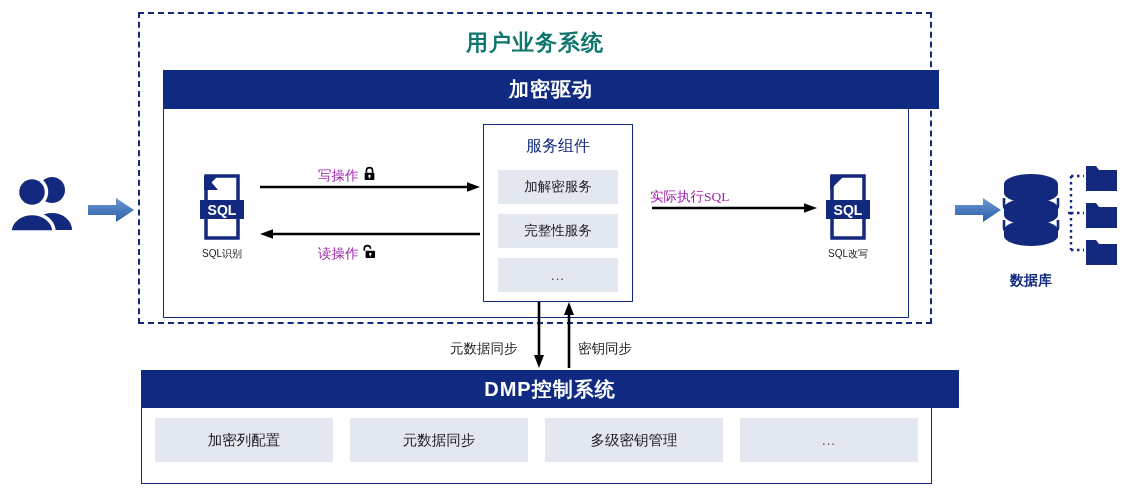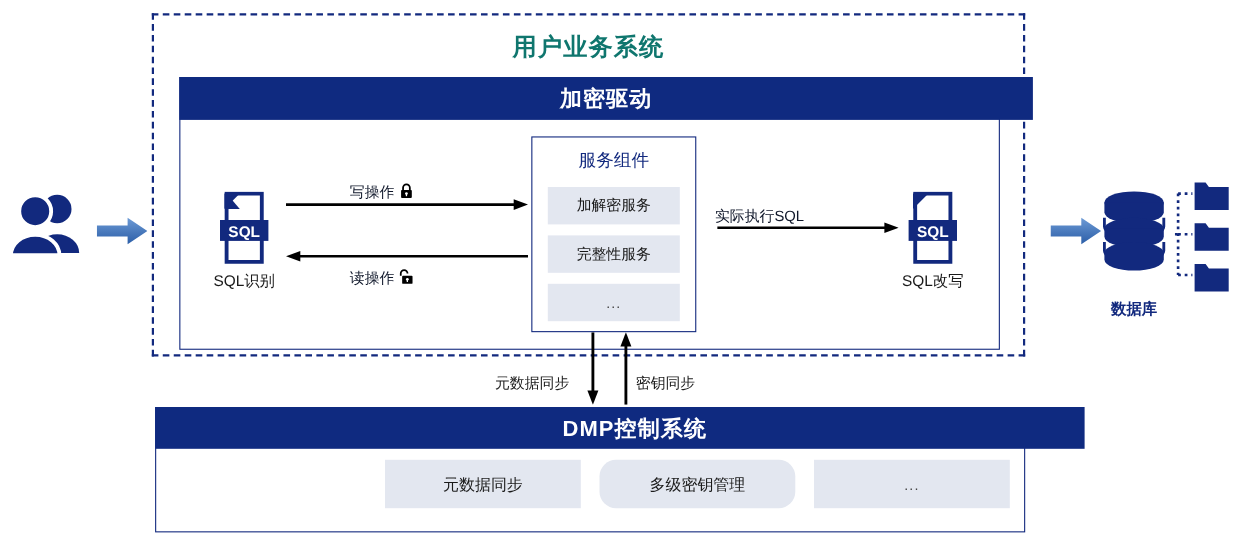--- a/index.html
+++ b/index.html
@@ -49,64 +49,65 @@
     display:flex;align-items:center;justify-content:center;
     font-size:13.5px;color:#1a1a1a;
   }
   #svc-item-0{top:170px;text-align:center;}
   #svc-item-1{top:214px;}
   #svc-item-2{top:258px;}
   #svc-item-2 .svc-label{font-size:13px;letter-spacing:1px;color:#444;}
   #sql-left-icon{left:194px;top:174px;}
   #sql-right-icon{left:820px;top:174px;}
   .icon-caption{
-    font-size:14px;color:#1a1a1a;text-align:center;width:110px;
+    font-size:10px;color:#1a1a1a;text-align:center;width:110px;
   }
   #sql-left-caption{left:167px;top:247px;}
   #sql-right-caption{left:793px;top:247px;}
 
   
   .flow-arrow{height:12px;}
   #arrow-write{left:260px;top:179px;width:220px;}
   #arrow-read{left:260px;top:226px;width:220px;}
   #arrow-exec{left:652px;top:200px;width:165px;}
 
   .arrow-label{
-    font-size:13.5px;color:#0f172a;display:flex;align-items:flex-end;gap:4px;
+    font-size:13.5px;color:#a21caf;display:flex;align-items:flex-end;gap:4px;
     white-space:nowrap;
+    font-family:Liberation Serif, serif;
   }
   #label-write{left:318px;top:166px;}
   #label-read{left:318px;top:244px;}
   #label-exec{left:650px;top:188px;}
 
   
   #arrow-meta{left:532px;top:302px;width:14px;height:66px;}
   #arrow-key{left:562px;top:302px;width:14px;height:66px;}
   #label-meta{left:450px;top:340px;font-size:13.5px;color:#1a1a1a;}
   #label-key{left:578px;top:340px;font-size:13.5px;color:#1a1a1a;}
 
   
   #dmp-panel{
     left:141px;top:370px;width:791px;height:114px;
     border:1.5px solid #12297e;box-sizing:border-box;background:#fff;
   }
   #dmp-header{
     left:141px;top:370px;width:818px;height:38px;
     background:#0f2a80;color:#fff;
     display:flex;align-items:center;justify-content:center;
-    font-size:20px;font-weight:bold;letter-spacing:1px;padding-left:27px;
+    font-size:20px;font-weight:bold;letter-spacing:1px;
   }
   .dmp-tile{
     top:418px;width:178px;height:44px;background:#e3e7f0;
     display:flex;align-items:center;justify-content:center;
     font-size:14.5px;color:#1a1a1a;
   }
   #dmp-tile-0{left:155px;}
   #dmp-tile-1{left:350px;}
-  #dmp-tile-2{left:545px;border-radius:15px;}
+  #dmp-tile-2{left:545px;}
   #dmp-tile-3{left:740px;}
   #dmp-tile-3 .dmp-label{font-size:13px;letter-spacing:1px;color:#444;}
 
   
   #users-icon{left:8px;top:172px;width:68px;height:62px;}
   #arrow-in{left:88px;top:196px;width:46px;height:28px;}
   #arrow-out{left:955px;top:196px;width:46px;height:28px;}
   #db-icon{left:1000px;top:172px;width:62px;height:76px;}
   #db-caption{left:1000px;top:272px;width:62px;text-align:center;
     font-size:14px;font-weight:bold;color:#12297e;}
@@ -212,20 +213,23 @@
     <svg viewBox="0 0 14 66" width="14" height="66" preserveAspectRatio="none">
       <line x1="7" y1="10" x2="7" y2="66" stroke="#000" stroke-width="2.6"></line>
       <path d="M7 0 L2 13 L12 13 Z" fill="#000"></path>
     </svg>
   </div>
   <div class="abs" id="label-meta">元数据同步</div>
   <div class="abs" id="label-key">密钥同步</div>
 
   <div class="abs" id="dmp-panel"></div>
   <div class="abs" id="dmp-header">DMP控制系统</div>
+  <div class="abs dmp-tile" id="dmp-tile-0">
+    <span class="dmp-label">加密列配置</span>
+  </div>
   <div class="abs dmp-tile" id="dmp-tile-1">
     <span class="dmp-label">元数据同步</span>
   </div>
   <div class="abs dmp-tile" id="dmp-tile-2">
     <span class="dmp-label">多级密钥管理</span>
   </div>
   <div class="abs dmp-tile" id="dmp-tile-3">
     <span class="dmp-label">...</span>
   </div>
 

